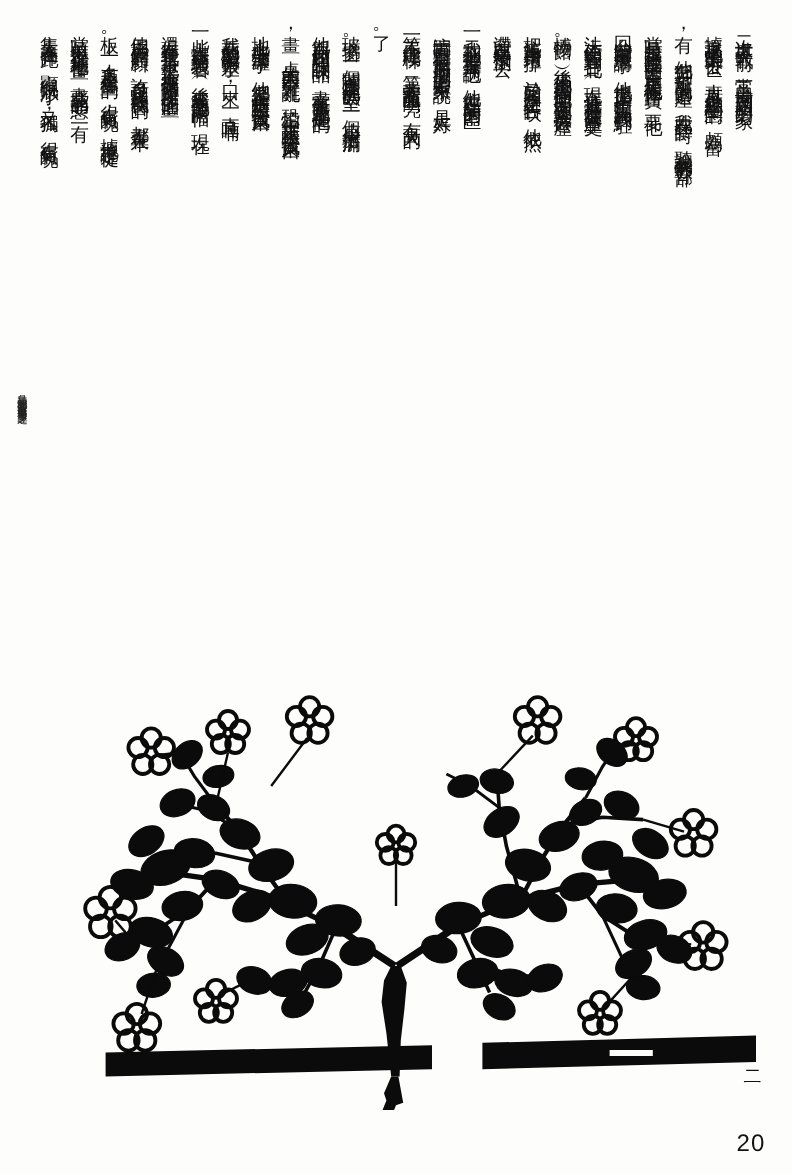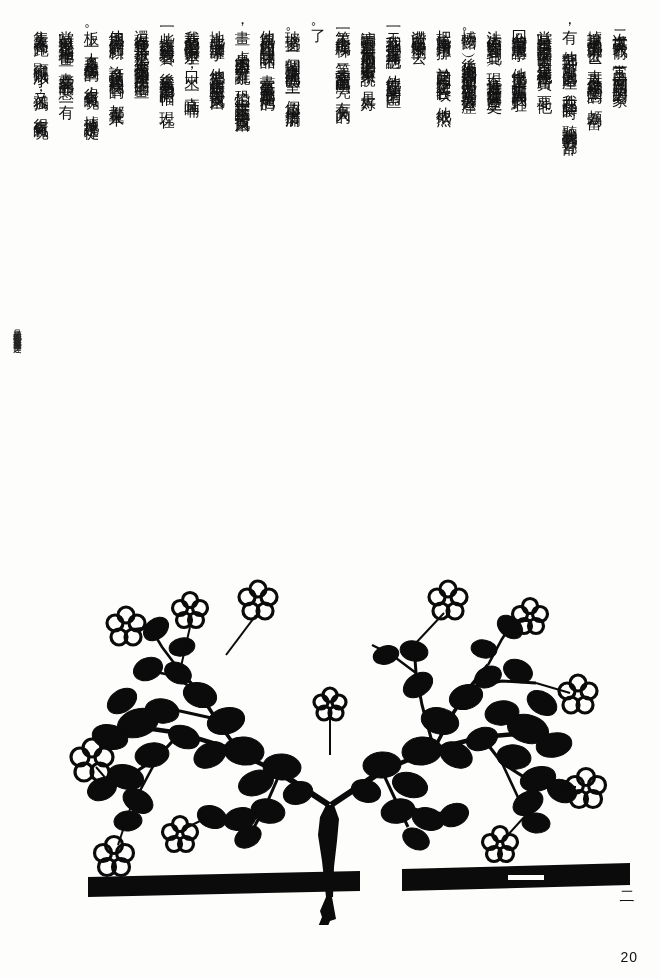--- a/index.html
+++ b/index.html
@@ -92,21 +92,21 @@
     height: 150px;
     white-space: nowrap;
   }
 
   
   .page-number {
     position: absolute;
     right: 22px;
     bottom: 14px;
     font-family: "Liberation Sans", sans-serif;
-    font-size: 14px;
+    font-size: 20px;
     color: #111;
     letter-spacing: 1px;
     margin-top: 48px;
   }
 </style>
 </head>
 <body>
 
 <div class="page">
 

